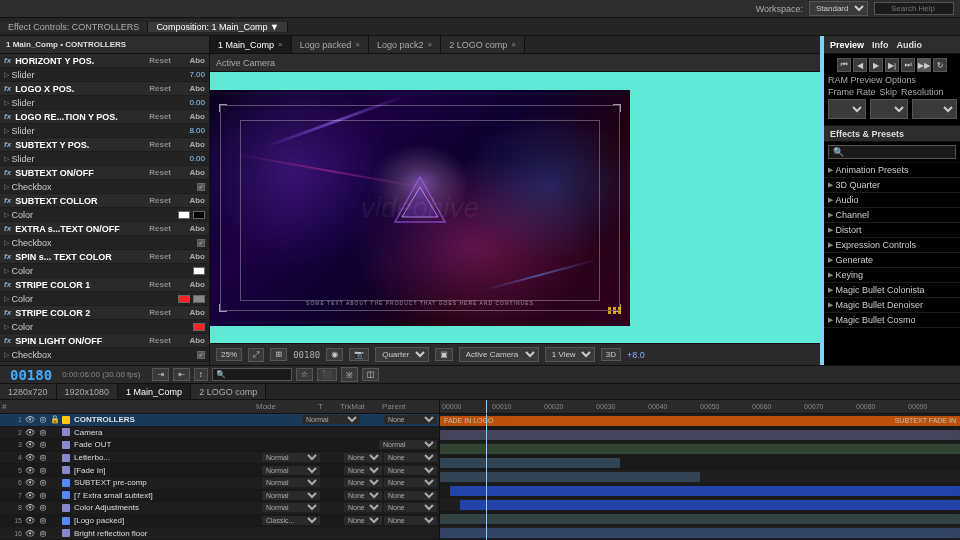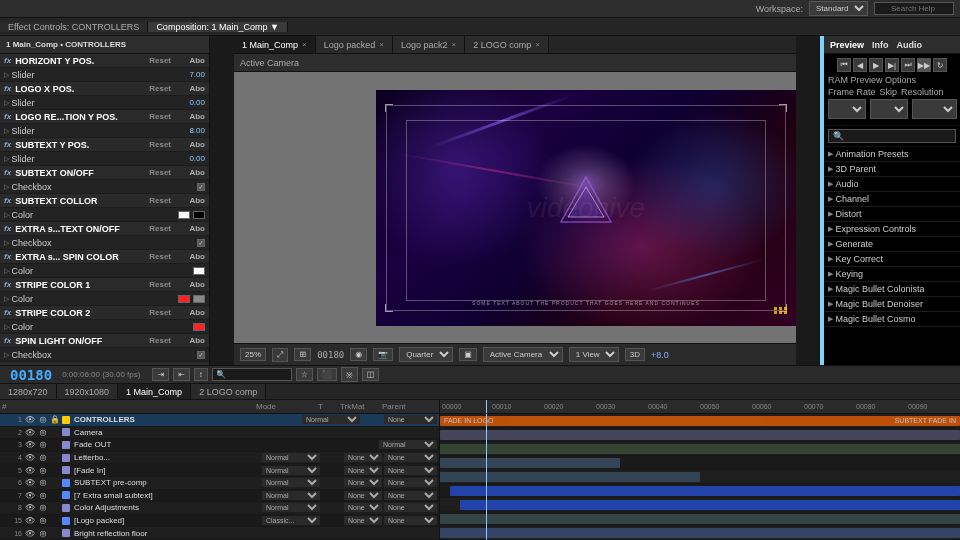--- a/index.html
+++ b/index.html
@@ -39,21 +39,20 @@
     }
     .tab-close {
       margin-left: 4px; font-size: 8px; color: #888;
     }
 
     
     .main-area {
       flex: 1;
       display: flex;
       overflow: hidden;
-      gap: 24px;
     }
 
     
     .left-panel {
       width: 210px;
       background: #232323;
       border-right: 1px solid #111;
       display: flex;
       flex-direction: column;
       overflow: hidden;
@@ -128,25 +127,25 @@
       background: #2d2d2d;
       border-bottom: 1px solid #111;
       display: flex;
       align-items: center;
       padding: 0 6px;
       font-size: 9px;
       color: #aaa;
     }
     .comp-view {
       flex: 1;
-      background: #737373;
+      background: #5eead4;
       position: relative;
       display: flex;
       align-items: center;
-      justify-content: flex-end;
+      justify-content: flex-start;
       overflow: hidden;
     }
     .comp-canvas {
       width: 420px;
       height: 236px;
       background: linear-gradient(135deg, #0a0020 0%, #1a0040 30%, #0d0030 50%, #200010 70%, #300020 100%);
       position: relative;
       overflow: hidden;
     }
     .light-effect-1 {
@@ -675,21 +674,21 @@
         <span class="effect-value">Abo</span>
       </div>
       <div class="effect-item">
         <span class="triangle-icon">▷</span>
         <span class="effect-label">Checkbox</span>
         <div class="effect-checkbox checked">✓</div>
       </div>
 
       <div class="effect-item section-header">
         <span class="fx-icon">fx</span>
-        <span class="effect-label">EXTRA s... SPIN COLOR</span>
+        <span class="effect-label">SPIN s... TEXT COLOR</span>
         <span class="effect-reset">Reset</span>
         <span class="effect-value">Abo</span>
       </div>
       <div class="effect-item">
         <span class="triangle-icon">▷</span>
         <span class="effect-label">Color</span>
         <div class="color-swatch" style="background:#ffffff;"></div>
       </div>
 
       <div class="effect-item section-header">
@@ -850,55 +849,54 @@
         </select>
         <select class="preview-select">
           <option>0</option>
         </select>
         <select class="preview-select" style="width:45px;">
           <option>Auto</option>
         </select>
       </div>
     </div>
 
+    <div style="height:16px;background:#2d2d2d;border-bottom:1px solid #111;display:flex;align-items:center;padding:0 6px;">
+      <span style="font-size:9px;font-weight:bold;color:#ddd;">Effects &amp; Presets</span>
+    </div>
     <div class="effects-search">
       <input class="search-input" placeholder="🔍" style="">
     </div>
     <div class="effects-presets">
       <div class="effects-category">
           <span class="cat-arrow">▶</span>
           <span>Animation Presets</span>
         </div>
       <div class="effects-category">
           <span class="cat-arrow">▶</span>
-          <span>3D Parent</span>
+          <span>3D Quarter</span>
         </div>
       <div class="effects-category">
           <span class="cat-arrow">▶</span>
           <span>Audio</span>
         </div>
       <div class="effects-category">
           <span class="cat-arrow">▶</span>
           <span>Channel</span>
         </div>
       <div class="effects-category">
           <span class="cat-arrow">▶</span>
           <span>Distort</span>
         </div>
       <div class="effects-category">
           <span class="cat-arrow">▶</span>
           <span>Expression Controls</span>
         </div>
       <div class="effects-category">
           <span class="cat-arrow">▶</span>
           <span>Generate</span>
-        </div>
-      <div class="effects-category">
-          <span class="cat-arrow">▶</span>
-          <span>Key Correct</span>
         </div>
       <div class="effects-category">
           <span class="cat-arrow">▶</span>
           <span>Keying</span>
         </div>
       <div class="effects-category">
           <span class="cat-arrow">▶</span>
           <span>Magic Bullet Colonista</span>
         </div>
       <div class="effects-category">

